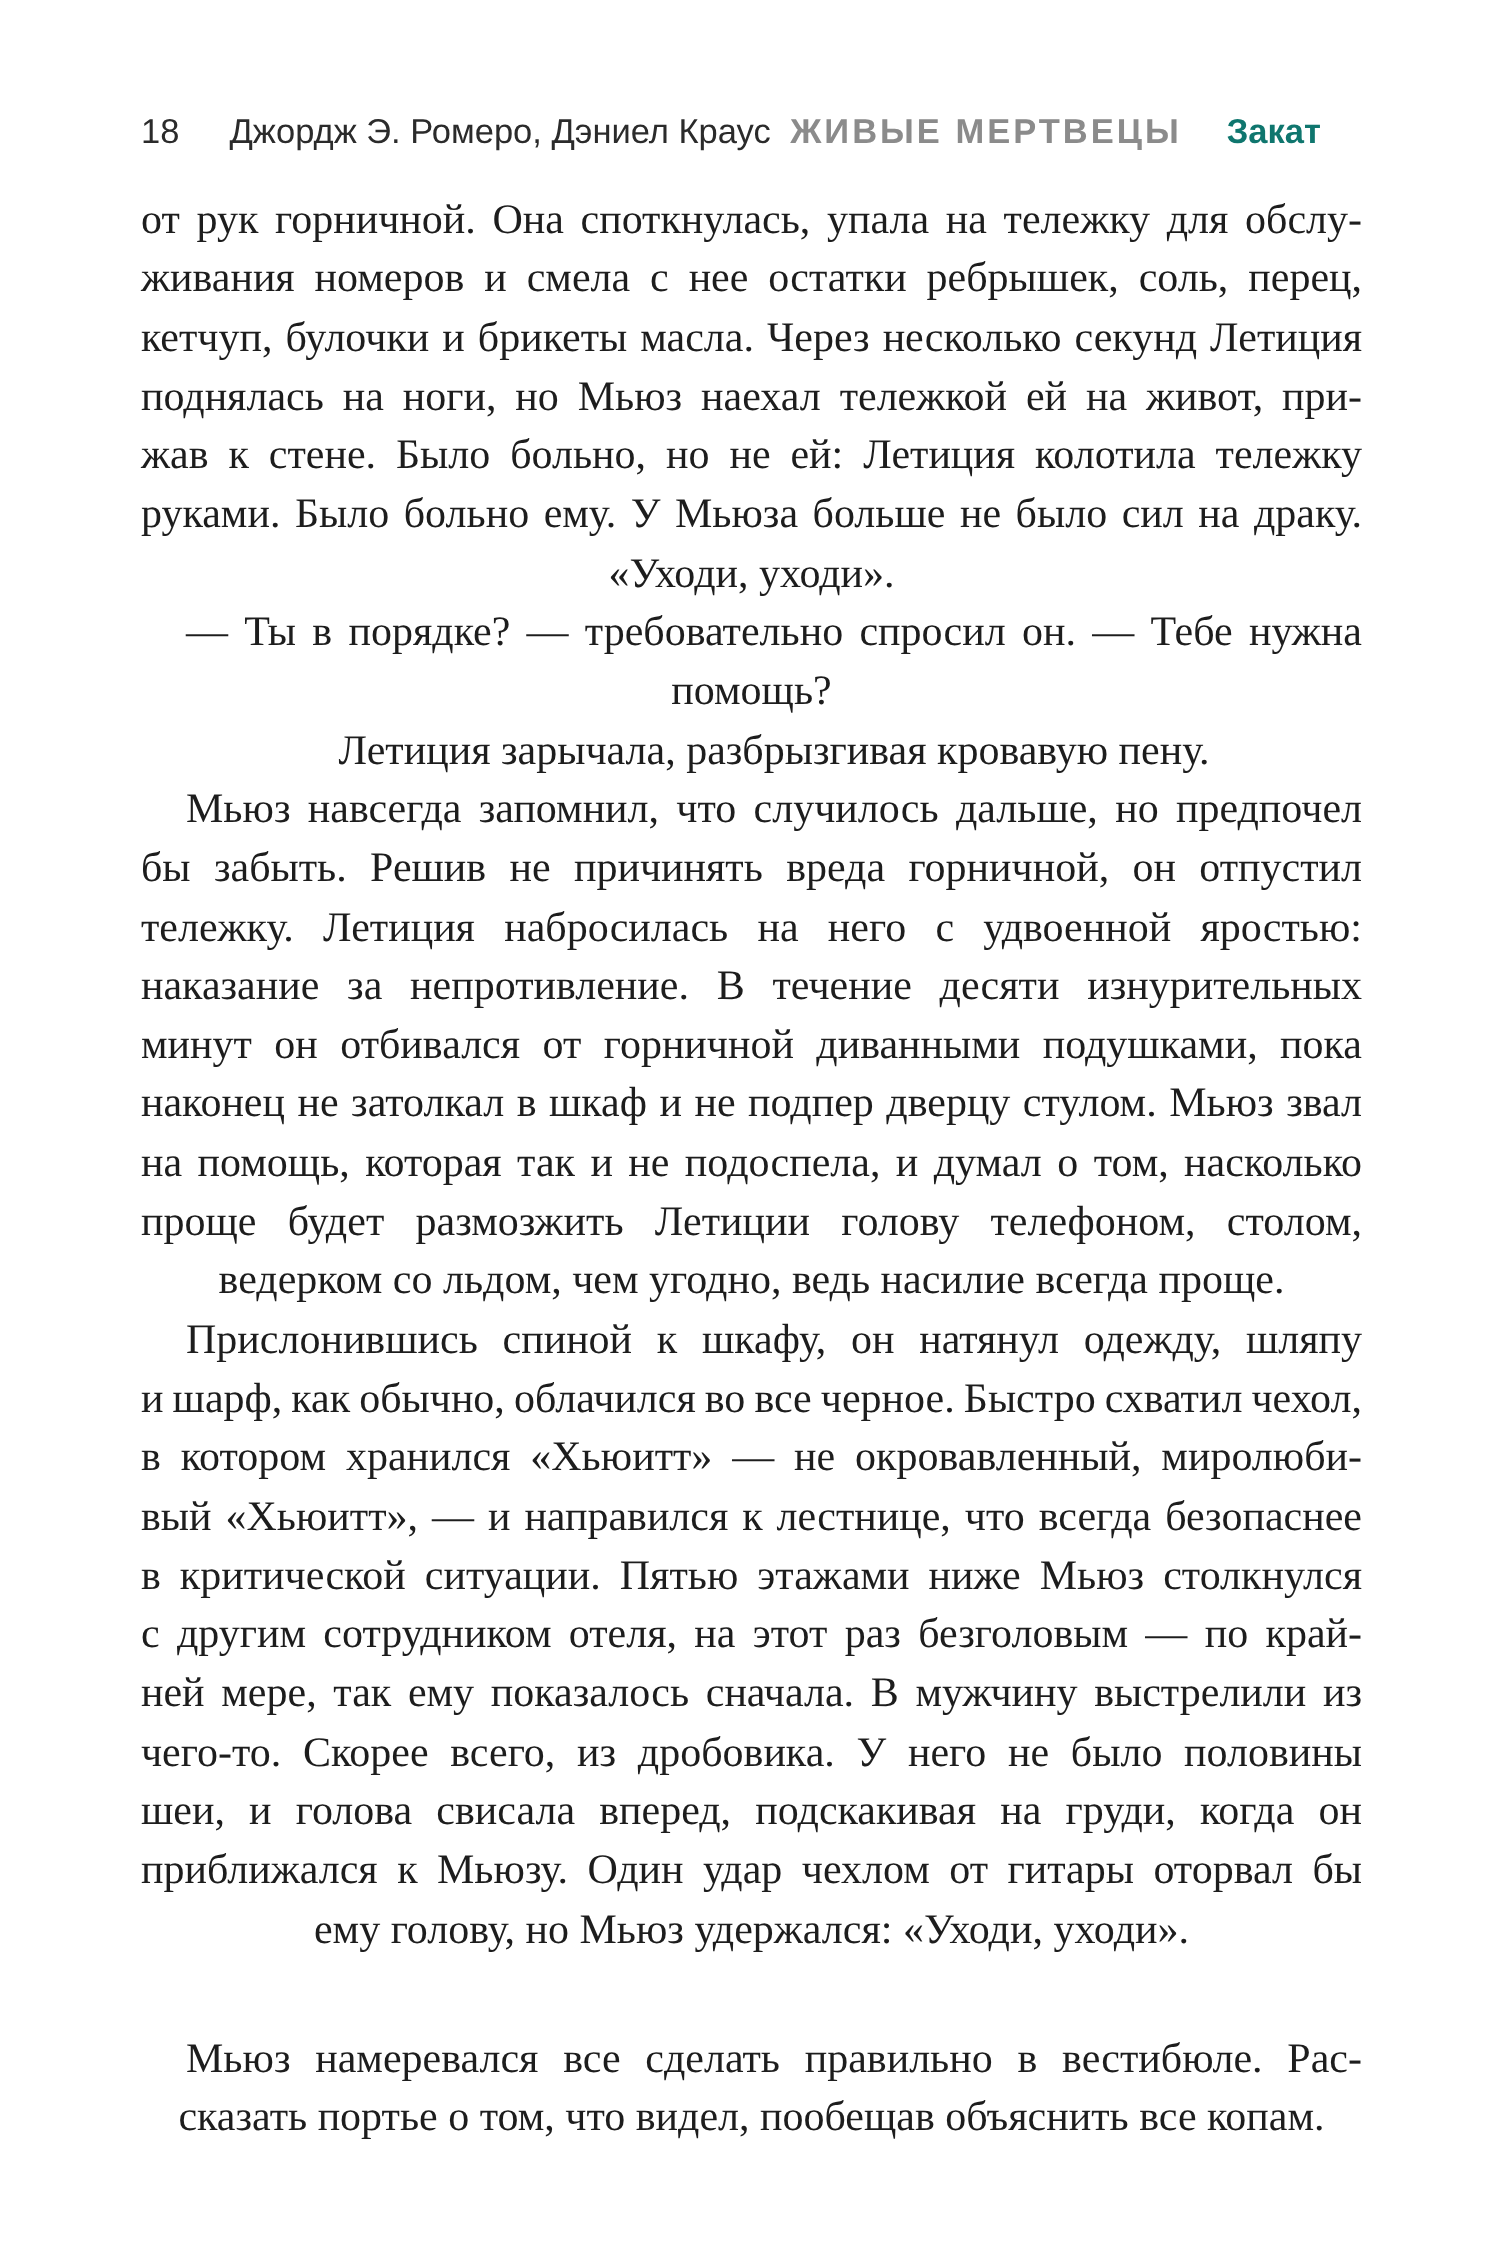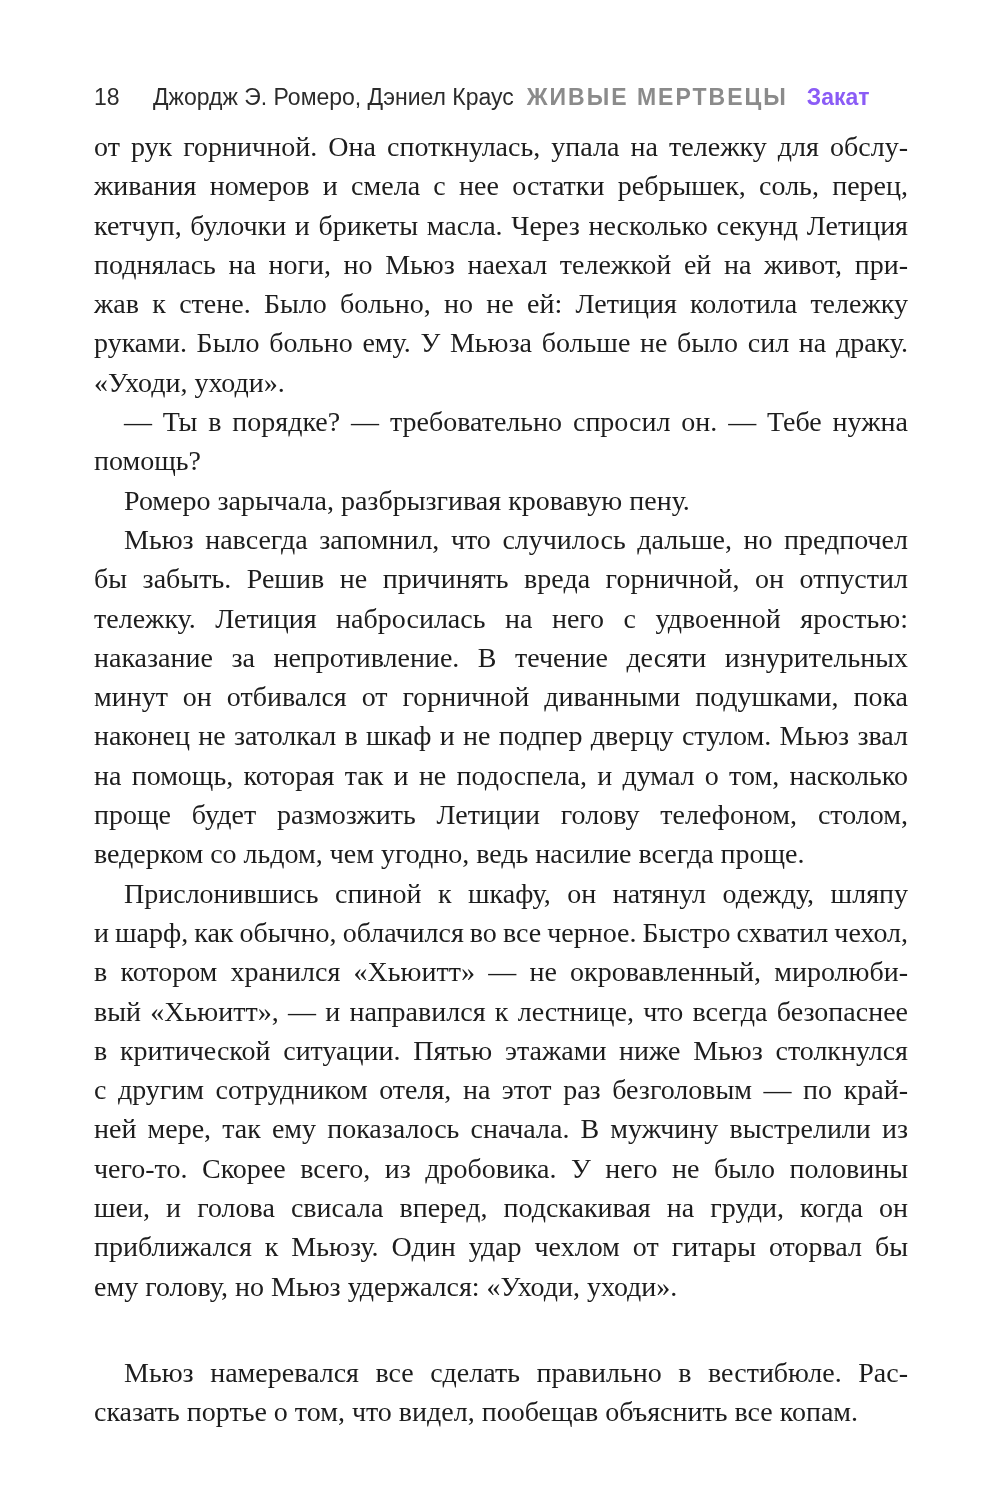--- a/index.html
+++ b/index.html
@@ -7,52 +7,53 @@
     position: relative;
     width: 1000px;
     height: 1504px;
     background: #ffffff;
     overflow: hidden;
     font-family: "Liberation Serif", "DejaVu Serif", serif;
   }
   .running-header {
     position: absolute;
     left: 94px;
-    top: 67px;
+    top: 57px;
     width: 814px;
     display: flex;
     align-items: baseline;
     font-family: "Liberation Sans", "DejaVu Sans", sans-serif;
     font-size: 23px;
     line-height: 28px;
     color: #2f2f2f;
     white-space: nowrap;
   }
   .page-number { min-width: 28px; color: #2b2b2b; }
   .header-authors { margin-left: 31px; color: #2b2b2b; }
   .header-title {
     margin-left: 13px;
     color: #8b8b8b;
     font-weight: bold;
     letter-spacing: 2px;
     margin-top: 16px;
   }
   .header-chapter {
-    margin-left: 19px;
+    margin-left: 30px;
     font-weight: bold;
-    color: #8b5cf6;
+    color: #0f766e;
   }
   .body-text {
     position: absolute;
     left: 94px;
     top: 127px;
     width: 814px;
     font-size: 28px;
     line-height: 39.3px;
     color: #1d1d1d;
+    text-align: center;
   }
   .line { white-space: nowrap; }
   .line.indent { padding-left: 30px; }
 </style>
 </head>
 <body>
 
 <div class="page">
   <header class="running-header">
     <span class="page-number">18</span>
@@ -68,21 +69,21 @@
         <div class="line" style="word-spacing: 5.60469px;"><span>поднялась на ноги, но Мьюз наехал тележкой ей на живот, при-</span></div>
         <div class="line" style="word-spacing: 6.28906px;"><span>жав к стене. Было больно, но не ей: Летиция колотила тележку</span></div>
         <div class="line" style="word-spacing: 2.67472px;"><span>руками. Было больно ему. У Мьюза больше не было сил на драку.</span></div>
         <div class="line last"><span>«Уходи, уходи».</span></div>
       </div>
       <div class="paragraph">
         <div class="line indent" style="word-spacing: 3.85625px;"><span>— Ты в порядке? — требовательно спросил он. — Тебе нужна</span></div>
         <div class="line last"><span>помощь?</span></div>
       </div>
       <div class="paragraph">
-        <div class="line indent last"><span>Ромеро зарычала, разбрызгивая кровавую пену.</span></div>
+        <div class="line indent last"><span>Летиция зарычала, разбрызгивая кровавую пену.</span></div>
       </div>
       <div class="paragraph">
         <div class="line indent" style="word-spacing: 4.53348px;"><span>Мьюз навсегда запомнил, что случилось дальше, но предпочел</span></div>
         <div class="line" style="word-spacing: 8.55664px;"><span>бы забыть. Решив не причинять вреда горничной, он отпустил</span></div>
         <div class="line" style="word-spacing: 12.5045px;"><span>тележку. Летиция набросилась на него с удвоенной яростью:</span></div>
         <div class="line" style="word-spacing: 11.5078px;"><span>наказание за непротивление. В течение десяти изнурительных</span></div>
         <div class="line" style="word-spacing: 7.94643px;"><span>минут он отбивался от горничной диванными подушками, пока</span></div>
         <div class="line" style="word-spacing: 1.32955px;"><span>наконец не затолкал в шкаф и не подпер дверцу стулом. Мьюз звал</span></div>
         <div class="line" style="word-spacing: 3.27841px;"><span>на помощь, которая так и не подоспела, и думал о том, насколько</span></div>
         <div class="line" style="word-spacing: 13.8568px;"><span>проще будет размозжить Летиции голову телефоном, столом,</span></div>

